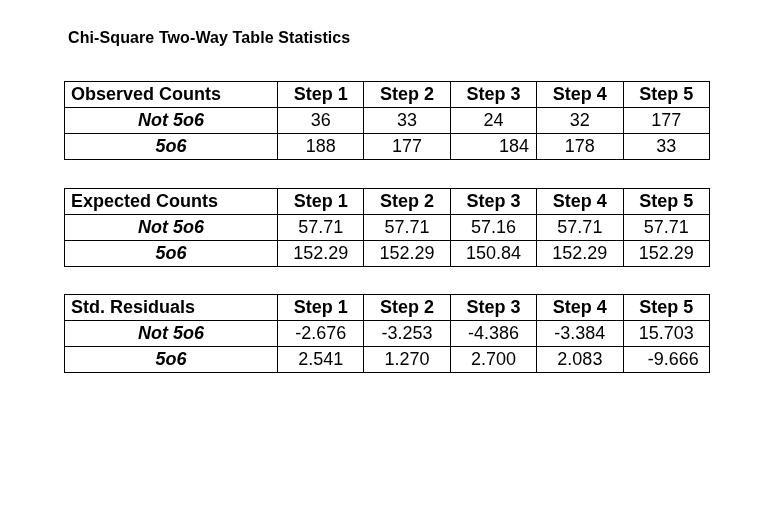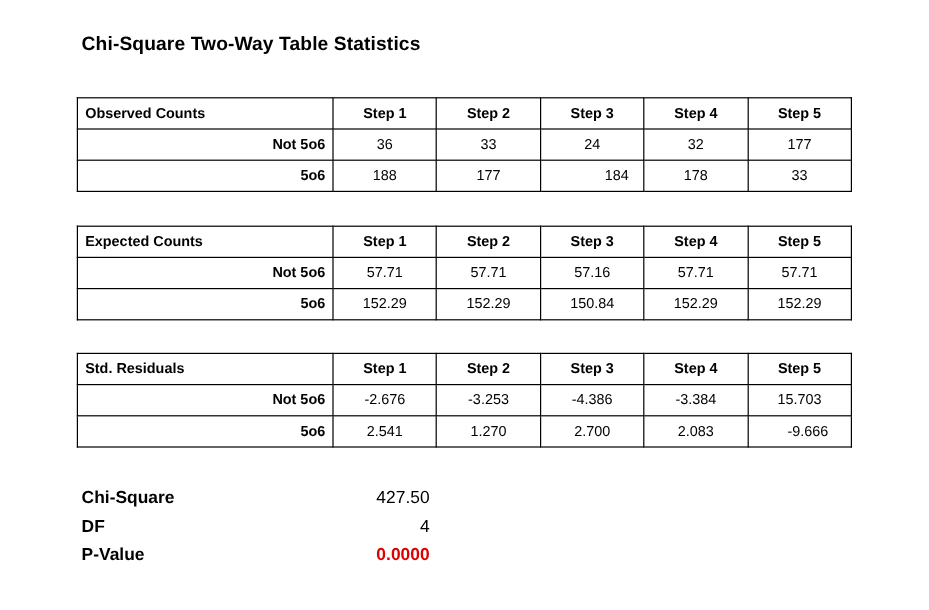--- a/index.html
+++ b/index.html
@@ -35,37 +35,38 @@
     position: absolute;
     left: 64px;
     width: 646px;
     border-collapse: collapse;
     table-layout: fixed;
   }
   .stat-table td {
     border: 1px solid #000000;
     height: 25px;
     padding: 0 6px;
-    font-size: 12px;
+    font-size: 18px;
     line-height: 25px;
     overflow: hidden;
     white-space: nowrap;
   }
   .corner-cell {
     width: 200px;
     font-weight: bold;
     text-align: left;
   }
   .col-head {
     font-weight: bold;
     text-align: center;
   }
   .row-label {
     font-weight: bold;
-    text-align: right;
+    text-align: center;
+    font-style: italic;
   }
   .value-cell {
     text-align: center;
     font-weight: normal;
   }
   .t1 { top: 81px; }
   .t2 { top: 188px; }
   .t3 { top: 294px; }
 
   .summary {
@@ -185,28 +186,14 @@
         <td class="row-label" style="border-color: rgb(0, 0, 0);">5o6</td>
         <td class="value-cell" style="border-color: rgb(0, 0, 0);">2.541</td>
         <td class="value-cell" style="border-color: rgb(0, 0, 0);">1.270</td>
         <td class="value-cell" style="border-color: rgb(0, 0, 0);">2.700</td>
         <td class="value-cell" style="border-color: rgb(0, 0, 0);">2.083</td>
         <td class="value-cell" style="border-color: rgb(0, 0, 0); padding-left: 20px;">-9.666</td>
       </tr>
     </tbody>
   </table>
 
-  <div class="summary">
-    <div class="summary-row">
-      <span class="summary-label">Chi-Square</span>
-      <span class="summary-value">427.50</span>
-    </div>
-    <div class="summary-row">
-      <span class="summary-label">DF</span>
-      <span class="summary-value">4</span>
-    </div>
-    <div class="summary-row">
-      <span class="summary-label">P-Value</span>
-      <span class="summary-value highlight" style="color: rgb(224, 0, 0);">0.0000</span>
-    </div>
-  </div>
 
 </div>
 
 </body></html>

